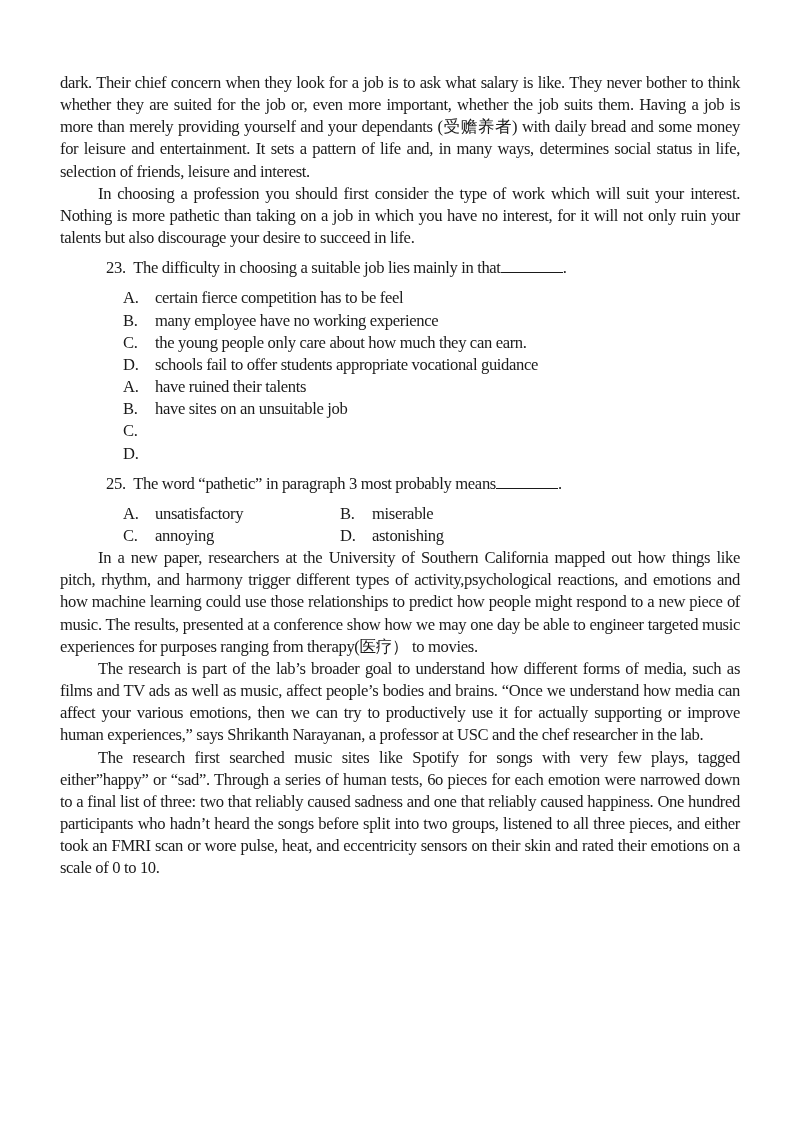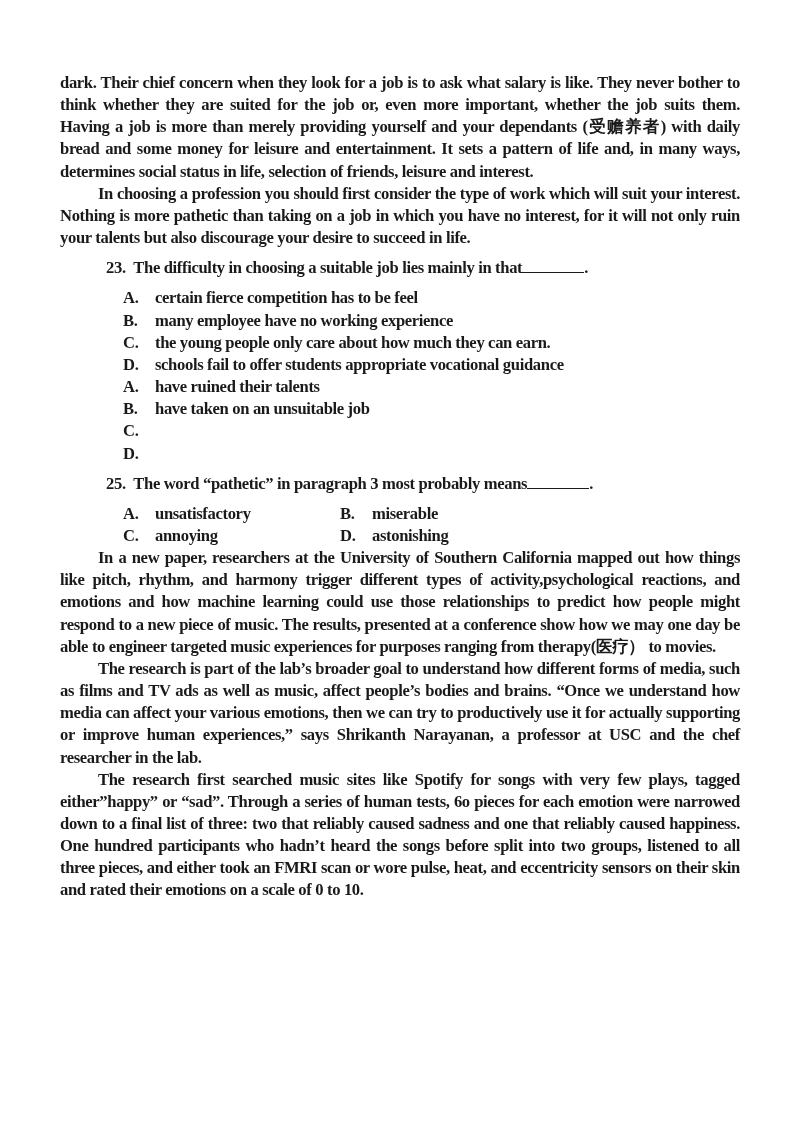--- a/index.html
+++ b/index.html
@@ -16,21 +16,20 @@
       color: #1a1a1a;
     }
     .page {
       position: absolute;
       left: 60px;
       top: 72px;
       width: 680px;
       font-size: 16.6px;
       line-height: 22.15px;
       letter-spacing: -0.35px;
-      font-weight: bold;
     }
     .para {
       margin: 0;
       text-align: justify;
       text-align-last: left;
     }
     .para.indent {
       text-indent: 38px;
     }
     .question {
@@ -94,21 +93,21 @@
       </p>
   </div>
 
   <div>
     <p class="option">
         <span class="opt-letter">A.</span>
         <span>have ruined their talents</span>
       </p>
     <p class="option">
         <span class="opt-letter">B.</span>
-        <span>have taken on an unsuitable job</span>
+        <span>have sites on an unsuitable job</span>
       </p>
     <p class="option">
         <span class="opt-letter">C.</span>
       </p>
     <p class="option">
         <span class="opt-letter">D.</span>
       </p>
   </div>
 
   <div>

